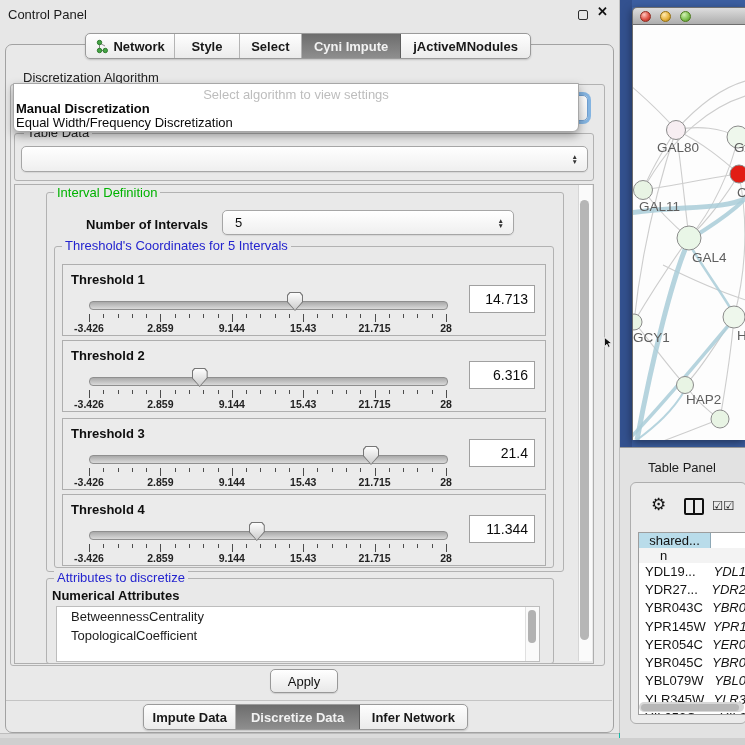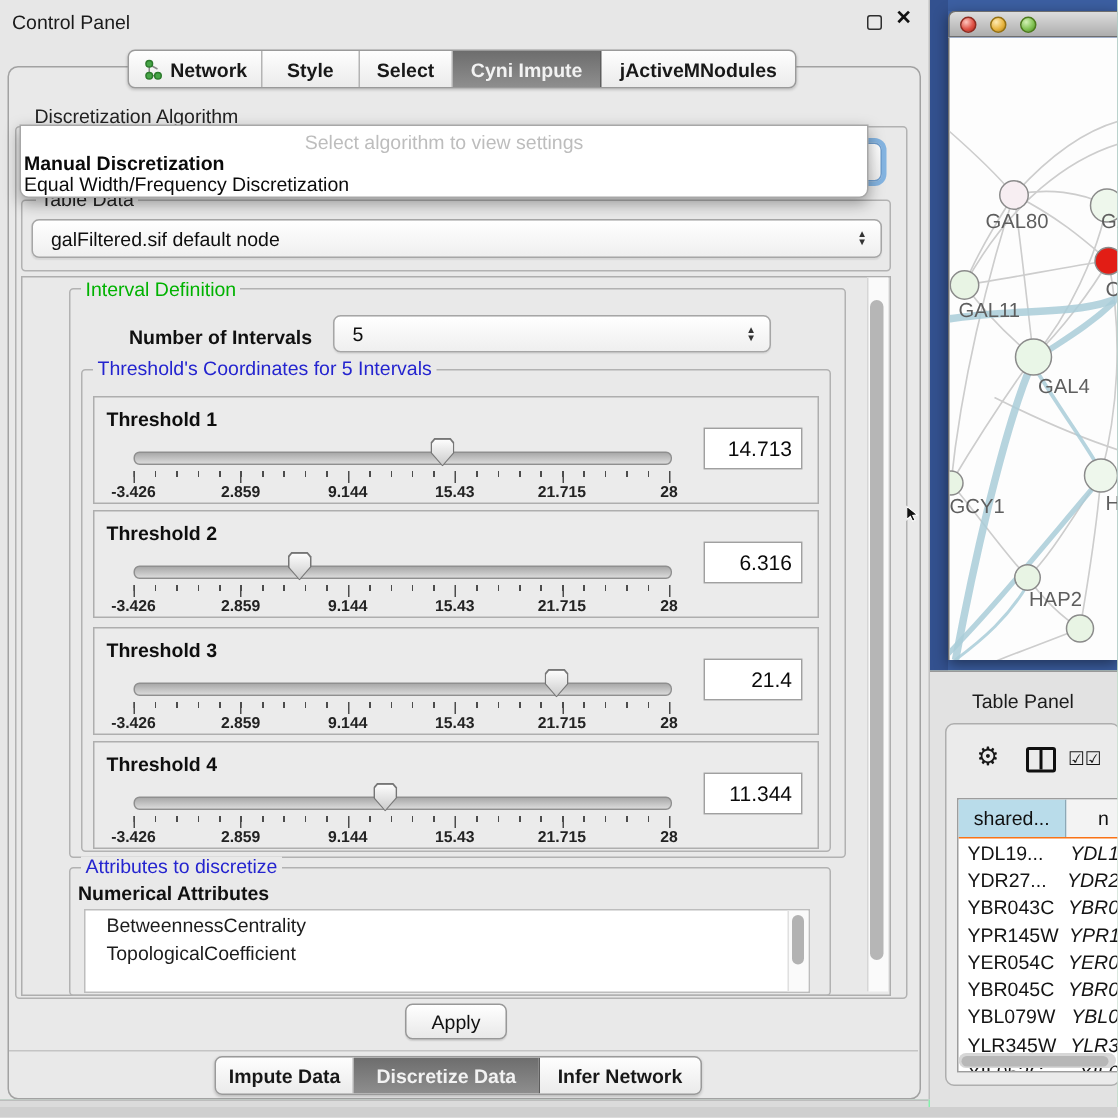--- a/index.html
+++ b/index.html
@@ -1,16 +1,16 @@
 <!DOCTYPE html>
 <html><head>
 <meta charset="utf-8">
 <style>
   html,body{margin:0;padding:0;background:#cfcfcf;}
-  #app{position:relative;width:745px;height:738px;background:#86efac;
+  #app{position:relative;width:745px;height:738px;background:#14b8a6;
        font-family:"Liberation Sans",sans-serif;overflow:hidden;
        -webkit-font-smoothing:antialiased;}
   .abs{position:absolute;}
   
   .left-window{left:0;top:0;width:619px;height:733px;background:#e7e7e7;border-right:1px solid #c0c0c0;}
   .win-title{left:8px;top:7px;font-size:13px;color:#1b1b1b;}
   .float-icon{left:578px;top:10px;width:8px;height:8px;border:1.5px solid #2e2e2e;border-radius:2px;}
   .close-icon{left:597px;top:4px;font-size:13px;font-weight:bold;color:#111;}
   .seg-bar{display:flex;border:1px solid #9a9a9a;border-radius:5px;overflow:hidden;
            background:linear-gradient(#fefefe,#ebebeb);box-shadow:0 1px 2px rgba(0,0,0,.18);}
@@ -87,21 +87,21 @@
   .nodec{stroke:#8b8b8b;stroke-width:1;}
   .nlabel{fill:#5e5e5e;font-size:13.5px;font-family:"Liberation Sans",sans-serif;}
   .right-lower{left:620px;top:447px;width:125px;height:298px;background:#e2e2e2;border-top:1px solid #999;}
   .tp-title{left:648px;top:460px;font-size:13px;color:#1b1b1b;}
   .tp-box{left:630px;top:482px;width:115px;height:240px;background:#ebebeb;border:1px solid #aeaeae;border-radius:6px;}
   .gear{left:651px;top:494px;font-size:17px;color:#161616;}
   .split{left:684px;top:498px;width:16px;height:13px;border:2px solid #101010;border-radius:2px;}
   .split-mid{position:absolute;left:50%;top:0;width:2px;height:100%;background:#101010;transform:translateX(-50%);}
   .checks{left:712px;top:498px;font-size:12.5px;color:#161616;}
   .tbl{left:638px;top:532px;width:107px;height:181px;background:#fff;border:1px solid #9d9d9d;overflow:hidden;}
-  .tbl-head{height:25px;border-bottom:1px solid #f97316;display:flex;}
+  .tbl-head{height:25px;border-bottom:4px solid #f97316;display:flex;flex-direction:column;}
   .th1{width:71px;background:#b9dcea;border-right:1px solid #8da8b6;display:flex;align-items:center;
        justify-content:center;font-size:13px;color:#111;}
   .th2{flex:1;background:#f3f3f3;display:flex;align-items:center;padding-left:21px;font-size:13px;color:#111;}
   .tbl-row{height:18.3px;display:flex;font-size:13px;color:#141414;}
   .td1{width:71px;padding-left:6px;display:flex;align-items:center;}
   .td2{flex:1;padding-left:7px;display:flex;align-items:center;font-style:italic;}
   .hbar{left:639px;top:702px;width:105px;height:10px;background:#d7d7d7;border-radius:5px;z-index:3;}
   .hthumb{position:absolute;left:2px;top:1.5px;width:98px;height:7px;background:#b7b7b7;border-radius:4px;}
   .cursor{left:604px;top:337px;z-index:9;}
 </style>
@@ -153,21 +153,20 @@
 
   <div class="abs popup">
     <div class="popup-hint">Select algorithm to view settings</div>
     <div class="popup-item" style="top:17px;font-weight:bold">Manual Discretization</div>
     <div class="popup-item" style="top:31px">Equal Width/Frequency Discretization</div>
   </div>
 
   <div class="abs group" style="left:14px;top:133px;width:578px;height:46px"></div>
   <div class="group-label" style="left:24px;top:126px">Table Data</div>
   <div class="combo" style="left:21px;top:146px;width:541px;height:24px">
-    <span>galFiltered.sif default node</span>
     <span class="stepper">
       <span>▲</span>
         <span>▼</span>
     </span>
   </div>
 
   <div class="abs scroll-vp"></div>
   <div class="abs vbar"></div>
   <div class="abs vthumb"></div>
 

